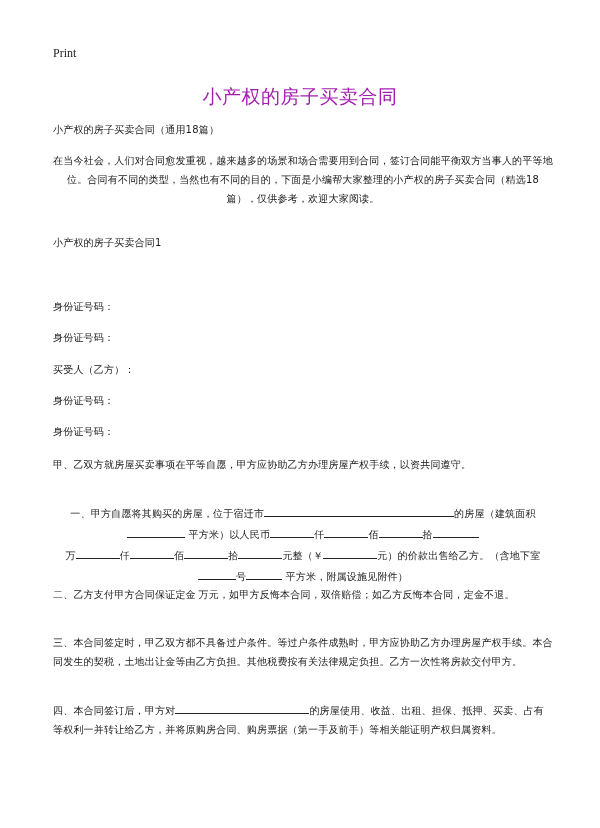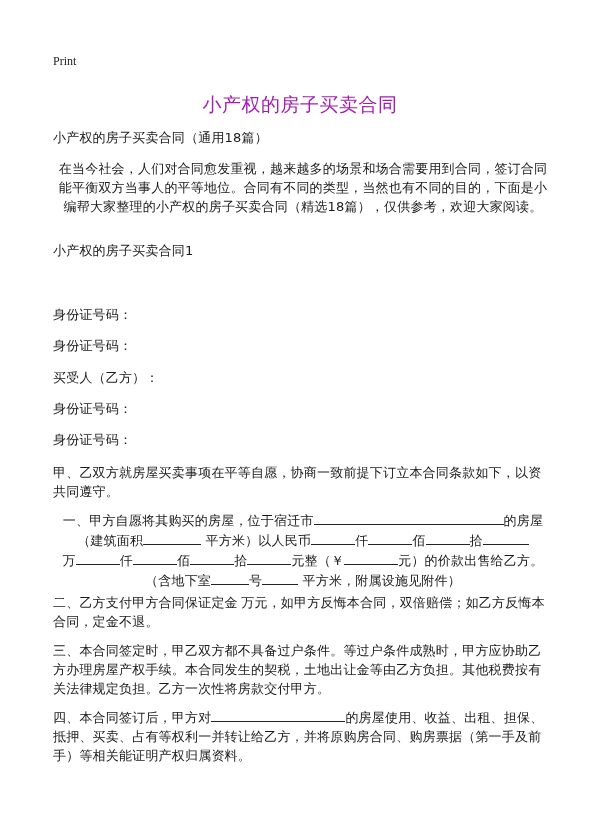--- a/index.html
+++ b/index.html
@@ -2,34 +2,34 @@
 <html><head>
 <meta charset="utf-8">
 <style>
   html, body { margin: 0; padding: 0; background: #ffffff; }
   body {
     width: 600px; height: 828px; overflow: hidden;
     font-family: "DejaVu Sans", "Liberation Sans", sans-serif;
     color: #111111;
     position: relative;
   }
-  .page { position: absolute; left: 0; top: 8px; width: 600px; height: 596px; }
+  .page { position: absolute; left: 0; top: 0; width: 600px; height: 596px; }
   .print {
     position: absolute; left: 53px; top: 46px;
     font-family: "Liberation Serif", "DejaVu Serif", serif;
     font-size: 12px; color: #222;
   }
   .title {
     position: absolute; left: 0; width: 600px; top: 84px;
     text-align: center; font-size: 19px; font-weight: normal; color: #a21caf;
     letter-spacing: 0.5px;
   }
   .p {
     position: absolute; left: 53px; width: 500px;
-    font-size: 13px; line-height: 19px; color: #1a1a1a;
+    font-size: 10px; line-height: 19px; color: #1a1a1a;
     letter-spacing: 0.2px;
   }
   .h2 { font-weight: normal; }
   .u {
     display: inline-block; border-bottom: 1px solid #222;
     height: 14px; vertical-align: baseline;
   }
 </style>
 </head>
 <body>
@@ -45,21 +45,21 @@
   <div class="p" style="top:151px;text-align:center;">在当今社会，人们对合同愈发重视，越来越多的场景和场合需要用到合同，签订合同能平衡双方当事人的平等地位。合同有不同的类型，当然也有不同的目的，下面是小编帮大家整理的小产权的房子买卖合同（精选18篇），仅供参考，欢迎大家阅读。</div>
 
   <div class="p h2" style="top:233px;">小产权的房子买卖合同1</div>
 
   <div class="p" style="top:297px;">身份证号码：</div>
   <div class="p" style="top:328px;">身份证号码：</div>
   <div class="p" style="top:360px;">买受人（乙方）：</div>
   <div class="p" style="top:391px;">身份证号码：</div>
   <div class="p" style="top:422px;">身份证号码：</div>
 
-  <div class="p" style="top:455px;">甲、乙双方就房屋买卖事项在平等自愿，协商一致前提下订立本合同条款如下，以资共同遵守。</div>
+  <div class="p" style="top:455px;">甲、乙双方就房屋买卖事项在平等自愿，甲方应协助乙方办理房屋产权手续，以资共同遵守。</div>
 
   <div class="p" style="top:502px;text-align:center;">
     <span>一、甲方自愿将其购买的房屋，位于宿迁市</span><span class="u" style="width:190px;"></span><span>的房屋（建筑面积</span><span class="u" style="width:58px;"></span><span> 平方米）以人民币</span><span class="u" style="width:44px;"></span><span>仟</span><span class="u" style="width:44px;"></span><span>佰</span><span class="u" style="width:44px;"></span><span>拾</span><span class="u" style="width:46px;"></span><br><span>万</span><span class="u" style="width:44px;"></span><span>仟</span><span class="u" style="width:44px;"></span><span>佰</span><span class="u" style="width:44px;"></span><span>拾</span><span class="u" style="width:44px;"></span><span>元整（￥</span><span class="u" style="width:54px;"></span><span>元）的价款出售给乙方。（含地下室</span><span class="u" style="width:38px;"></span><span>号</span><span class="u" style="width:36px;"></span><span> 平方米，附属设施见附件）</span>
   </div>
 
   <div class="p" style="top:585px;font-family:Liberation Serif, serif;">二、乙方支付甲方合同保证定金 万元，如甲方反悔本合同，双倍赔偿；如乙方反悔本合同，定金不退。</div>
 
   <div class="p" style="top:699px;">
     <span>四、本合同签订后，甲方对</span><span class="u" style="width:134px;"></span><span>的房屋使用、收益、出租、担保、抵押、买卖、占有等权利一并转让给乙方，并将原购房合同、购房票据（第一手及前手）等相关能证明产权归属资料。</span>
   </div>

